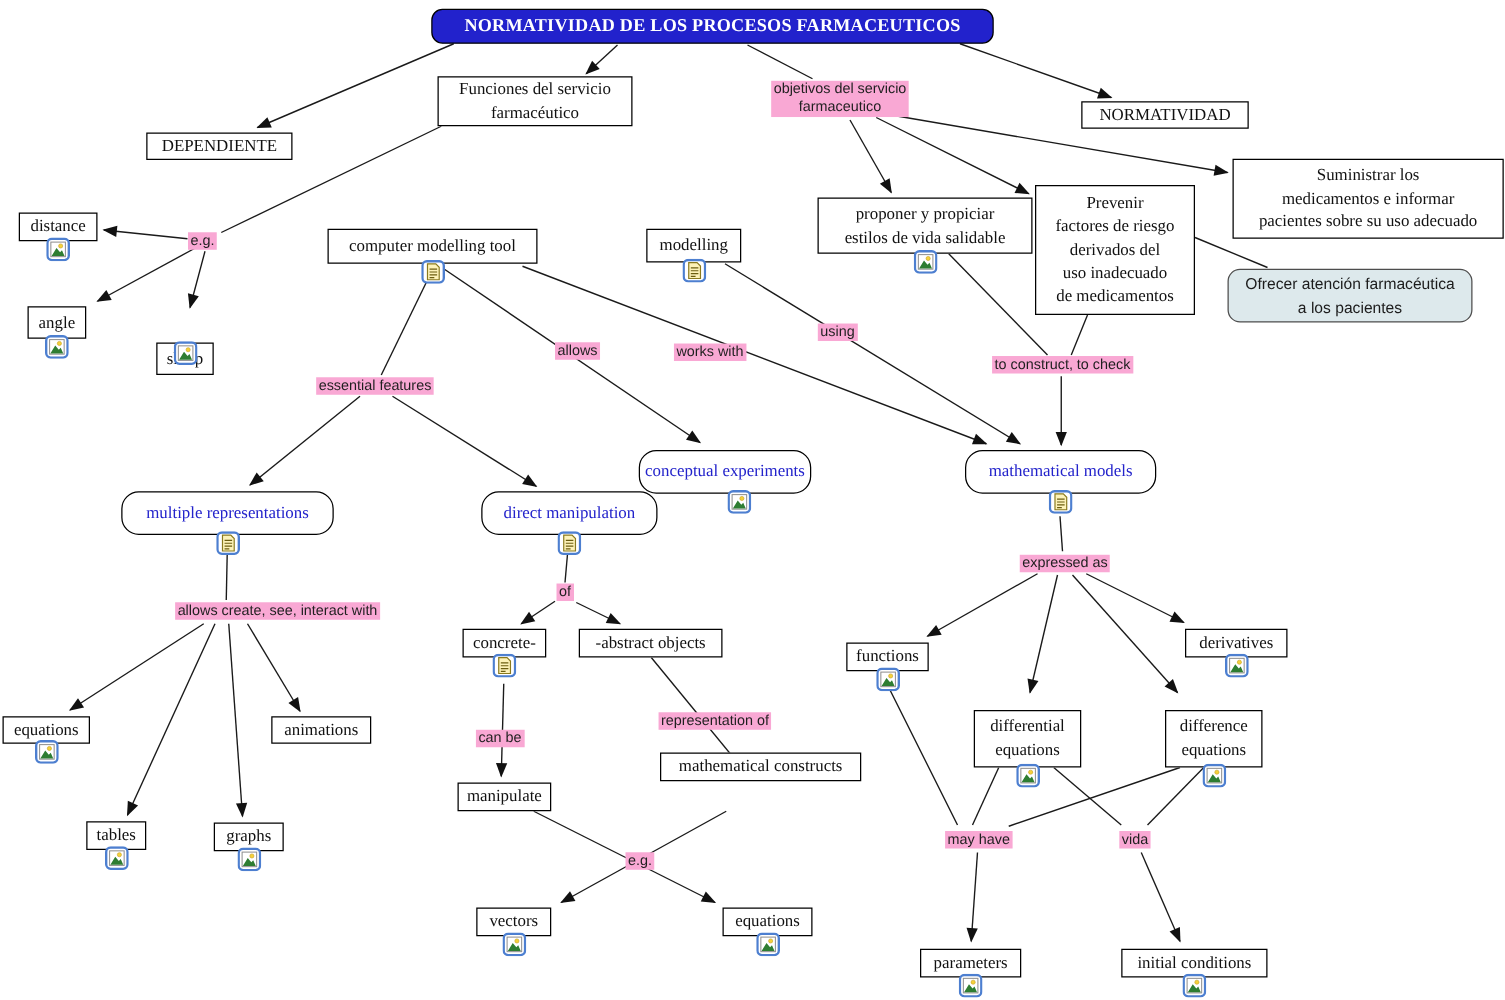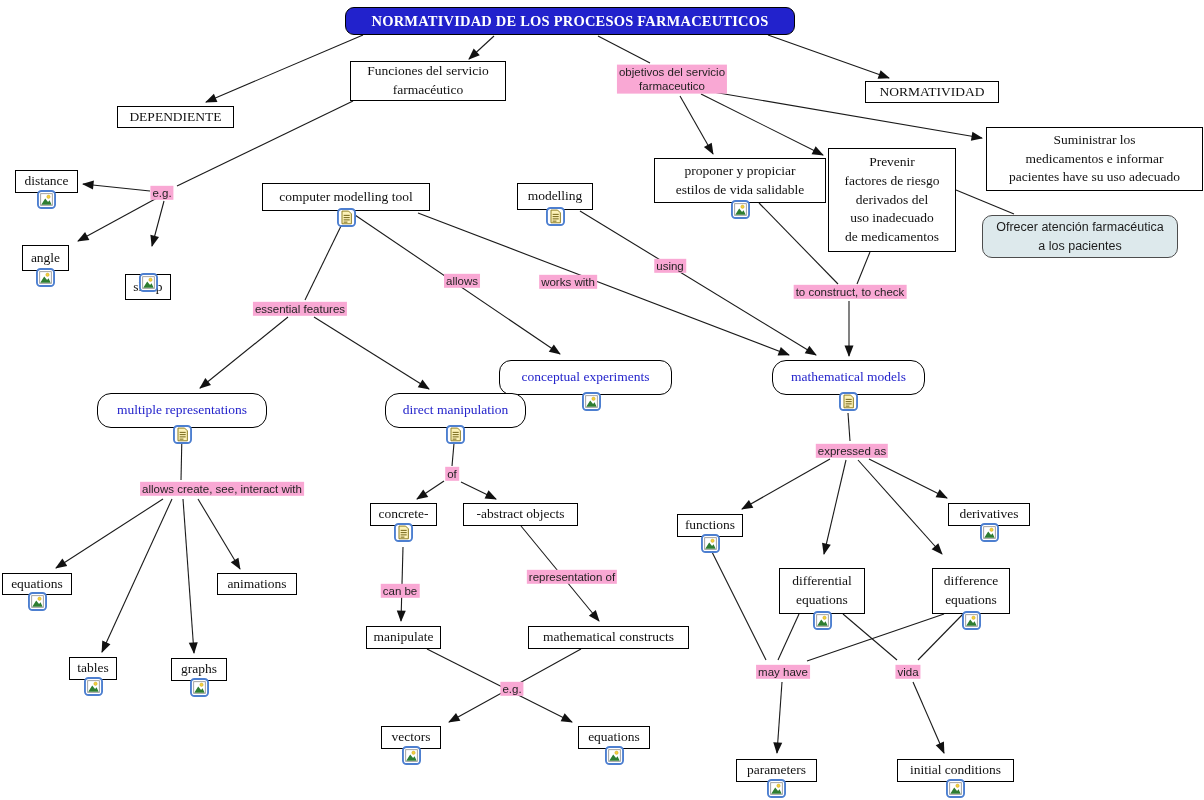--- a/index.html
+++ b/index.html
@@ -95,21 +95,21 @@
       <line x1="913" y1="682" x2="944" y2="753" class="edge" marker-end="url(#arw)"></line>
     </svg>
   <div id="nodes">
       <div class="node title" style="left: 345px; top: 7px; width: 450px; height: 28px;">NORMATIVIDAD DE LOS PROCESOS FARMACEUTICOS</div>
       <div class="node box" style="left: 350px; top: 61px; width: 156px; height: 40px; font-family: Liberation Serif, serif;">Funciones del servicio
 farmacéutico</div>
       <div class="node box" style="left: 117px; top: 106px; width: 117px; height: 22px;">DEPENDIENTE</div>
       <div class="node box" style="left: 865px; top: 81px; width: 134px; height: 22px;">NORMATIVIDAD</div>
       <div class="node box" style="left: 986px; top: 127px; width: 217px; height: 64px;">Suministrar los
 medicamentos e informar
-pacientes have su uso adecuado</div>
+pacientes sobre su uso adecuado</div>
       <div class="node callout" style="left: 982px; top: 215px; width: 196px; height: 43px;">Ofrecer atención farmacéutica
 a los pacientes</div>
       <div class="node box" style="left: 654px; top: 158px; width: 172px; height: 45px;">proponer y propiciar
 estilos de vida salidable</div>
       <div class="res-icon" style="left: 730.5px; top: 200px;">
         <svg viewBox="0 0 16 16">
           <rect x="0.8" y="0.8" width="14.4" height="14.4" rx="3" fill="#fff" stroke="#4d7fd0" stroke-width="1.6"></rect>
           <rect x="3.1" y="3.1" width="9.8" height="9.8" fill="#fff" stroke="#909090" stroke-width="0.7"></rect>
           <circle cx="9.7" cy="5.7" r="1.4" fill="#f5d13b" stroke="#c79f1f" stroke-width="0.4"></circle>
           <path d="M3.6 12.4 L6.9 7.1 L9.3 10 L10.6 8.6 L12.3 12.4 Z" fill="#2e7d32"></path>
@@ -162,21 +162,21 @@
       </div>
       <div class="node box" style="left: 125px; top: 250px; width: 46px; height: 26px; margin-top: 24px;">sloop</div>
       <div class="res-icon" style="left: 138.5px; top: 273px;">
         <svg viewBox="0 0 16 16">
           <rect x="0.8" y="0.8" width="14.4" height="14.4" rx="3" fill="#fff" stroke="#4d7fd0" stroke-width="1.6"></rect>
           <rect x="3.1" y="3.1" width="9.8" height="9.8" fill="#fff" stroke="#909090" stroke-width="0.7"></rect>
           <circle cx="9.7" cy="5.7" r="1.4" fill="#f5d13b" stroke="#c79f1f" stroke-width="0.4"></circle>
           <path d="M3.6 12.4 L6.9 7.1 L9.3 10 L10.6 8.6 L12.3 12.4 Z" fill="#2e7d32"></path>
         </svg>
       </div>
-      <div class="node rounded" style="left: 499px; top: 360px; width: 173px; height: 35px; border-radius: 12px;">conceptual experiments</div>
+      <div class="node rounded" style="left: 511px; top: 360px; width: 138px; height: 35px;">conceptual experiments</div>
       <div class="res-icon" style="left: 581.5px; top: 392px;">
         <svg viewBox="0 0 16 16">
           <rect x="0.8" y="0.8" width="14.4" height="14.4" rx="3" fill="#fff" stroke="#4d7fd0" stroke-width="1.6"></rect>
           <rect x="3.1" y="3.1" width="9.8" height="9.8" fill="#fff" stroke="#909090" stroke-width="0.7"></rect>
           <circle cx="9.7" cy="5.7" r="1.4" fill="#f5d13b" stroke="#c79f1f" stroke-width="0.4"></circle>
           <path d="M3.6 12.4 L6.9 7.1 L9.3 10 L10.6 8.6 L12.3 12.4 Z" fill="#2e7d32"></path>
         </svg>
       </div>
       <div class="node rounded" style="left: 772px; top: 360px; width: 153px; height: 35px;">mathematical models</div>
       <div class="res-icon" style="left: 839px; top: 392px;">
@@ -245,21 +245,21 @@
           <rect x="0.8" y="0.8" width="14.4" height="14.4" rx="3" fill="#fff" stroke="#4d7fd0" stroke-width="1.6"></rect>
           <path d="M4.2 2.6 h5.6 l2.3 2.3 v8.4 h-7.9 Z" fill="#fdf2b8" stroke="#8a7a1e" stroke-width="0.8"></path>
           <line x1="5.6" y1="6.2" x2="10.7" y2="6.2" stroke="#6b5d10" stroke-width="0.8"></line>
           <line x1="5.6" y1="8.1" x2="10.7" y2="8.1" stroke="#6b5d10" stroke-width="0.8"></line>
           <line x1="5.6" y1="10" x2="10.7" y2="10" stroke="#6b5d10" stroke-width="0.8"></line>
           <line x1="5.6" y1="11.9" x2="8.8" y2="11.9" stroke="#6b5d10" stroke-width="0.8"></line>
         </svg>
       </div>
       <div class="node box" style="left: 463px; top: 503px; width: 115px; height: 23px;">-abstract objects</div>
       <div class="node box" style="left: 366px; top: 626px; width: 75px; height: 23px;">manipulate</div>
-      <div class="node box" style="left: 528px; top: 626px; width: 161px; height: 23px;">mathematical constructs</div>
+      <div class="node box" style="left: 528px; top: 602px; width: 161px; height: 23px;">mathematical constructs</div>
       <div class="node box" style="left: 381px; top: 726px; width: 60px; height: 23px;">vectors</div>
       <div class="res-icon" style="left: 401.5px; top: 746px;">
         <svg viewBox="0 0 16 16">
           <rect x="0.8" y="0.8" width="14.4" height="14.4" rx="3" fill="#fff" stroke="#4d7fd0" stroke-width="1.6"></rect>
           <rect x="3.1" y="3.1" width="9.8" height="9.8" fill="#fff" stroke="#909090" stroke-width="0.7"></rect>
           <circle cx="9.7" cy="5.7" r="1.4" fill="#f5d13b" stroke="#c79f1f" stroke-width="0.4"></circle>
           <path d="M3.6 12.4 L6.9 7.1 L9.3 10 L10.6 8.6 L12.3 12.4 Z" fill="#2e7d32"></path>
         </svg>
       </div>
       <div class="node box" style="left: 578px; top: 726px; width: 72px; height: 23px;">equations</div>

